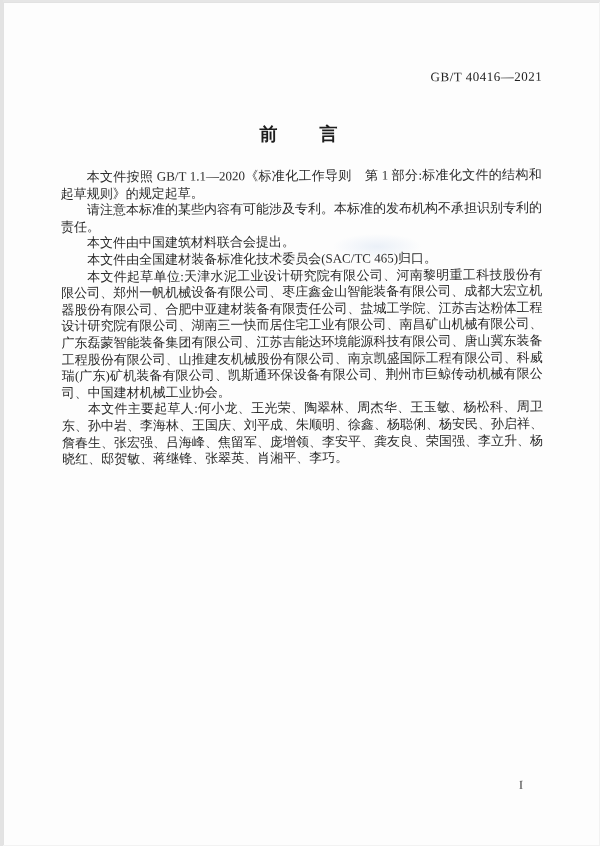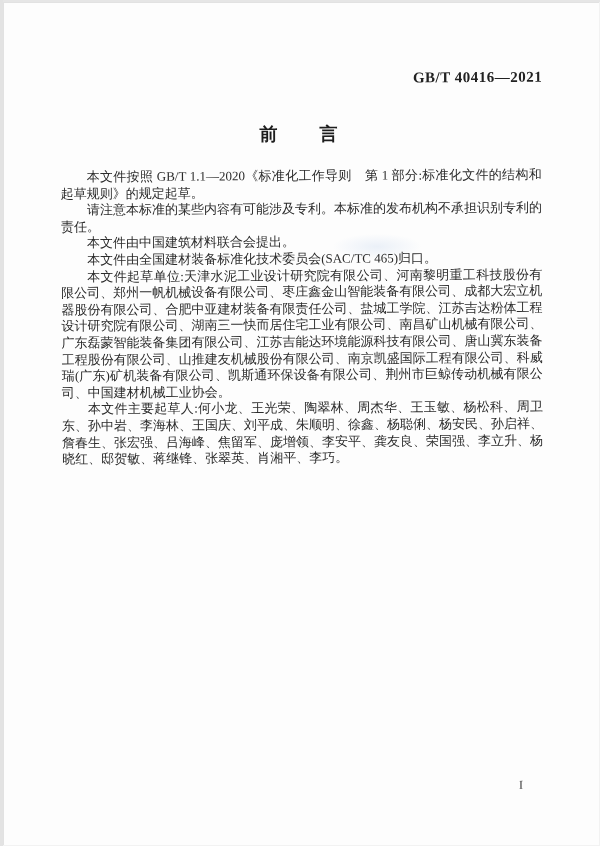--- a/index.html
+++ b/index.html
@@ -26,22 +26,22 @@
   .page-inner {
     position: absolute;
     left: 0; top: 0; right: 0; bottom: 0;
     transform: rotate(-0.3deg);
     transform-origin: 50% 50%;
   }
   .doc-code {
     position: absolute;
     top: 68px;
     right: 55px;
-    font-size: 15px;
-    font-weight: bold;
+    font-size: 13px;
+    font-weight: normal;
     color: #222;
     letter-spacing: 0.5px;
     white-space: nowrap;
   }
   .doc-title {
     position: absolute;
     top: 120px;
     left: 0;
     width: 100%;
     text-align: center;

